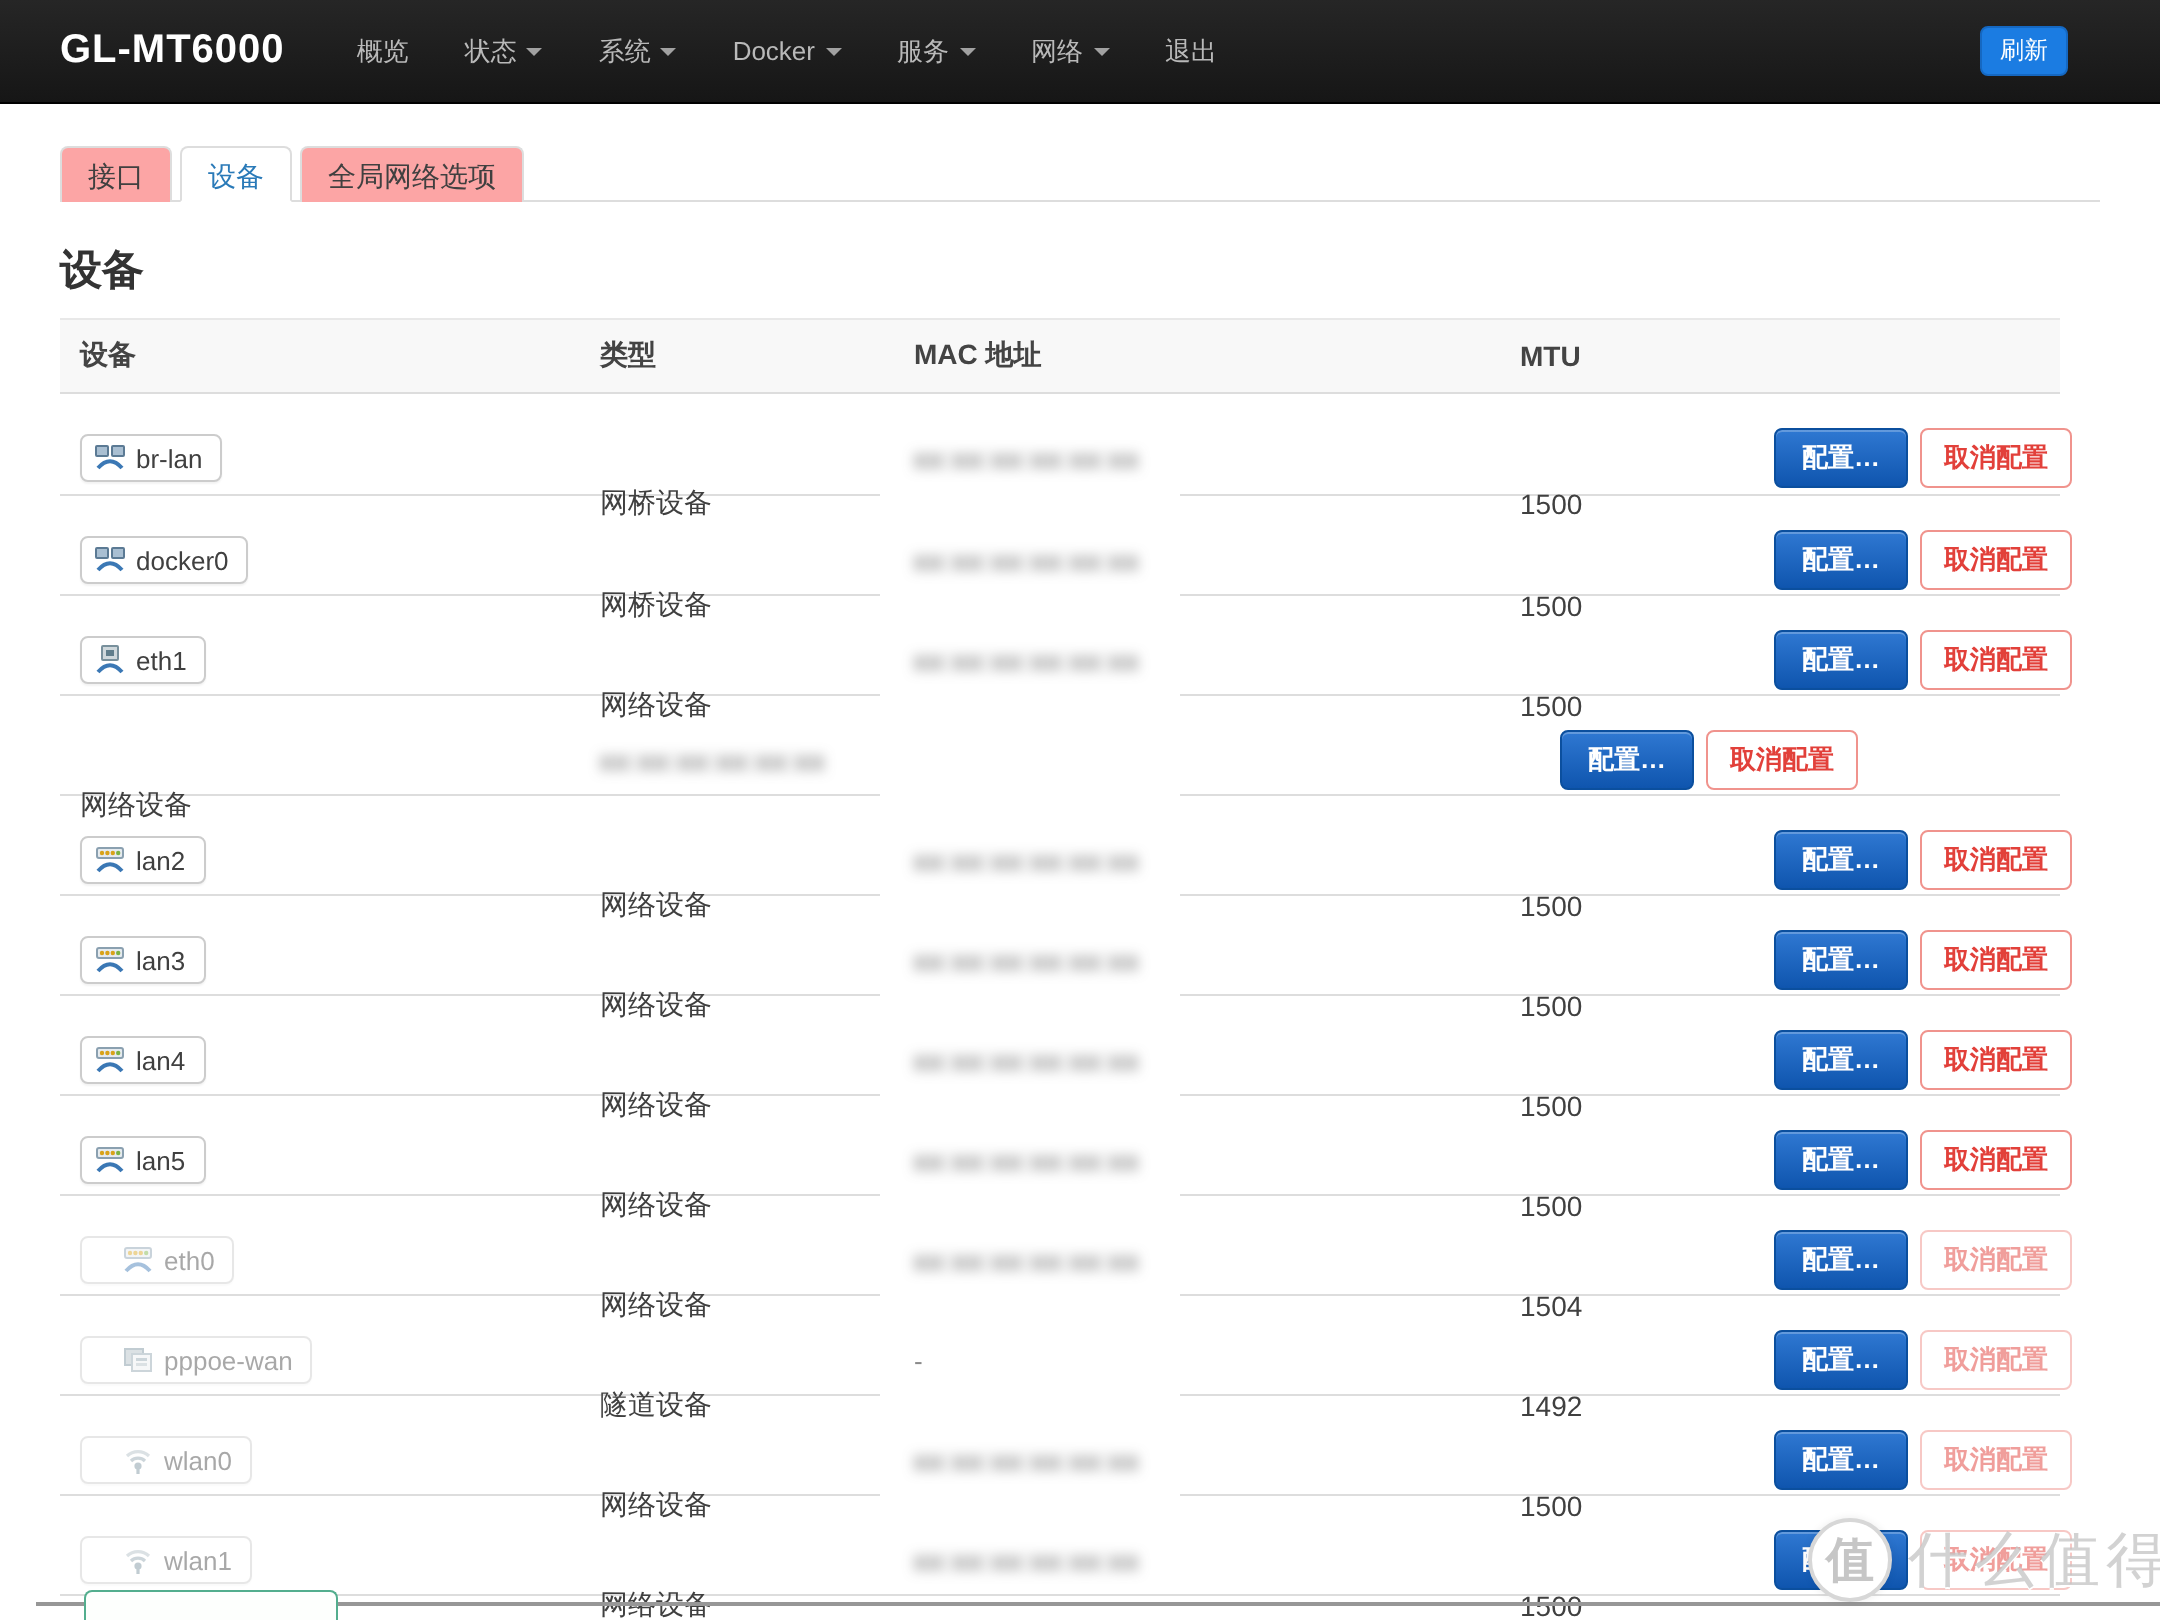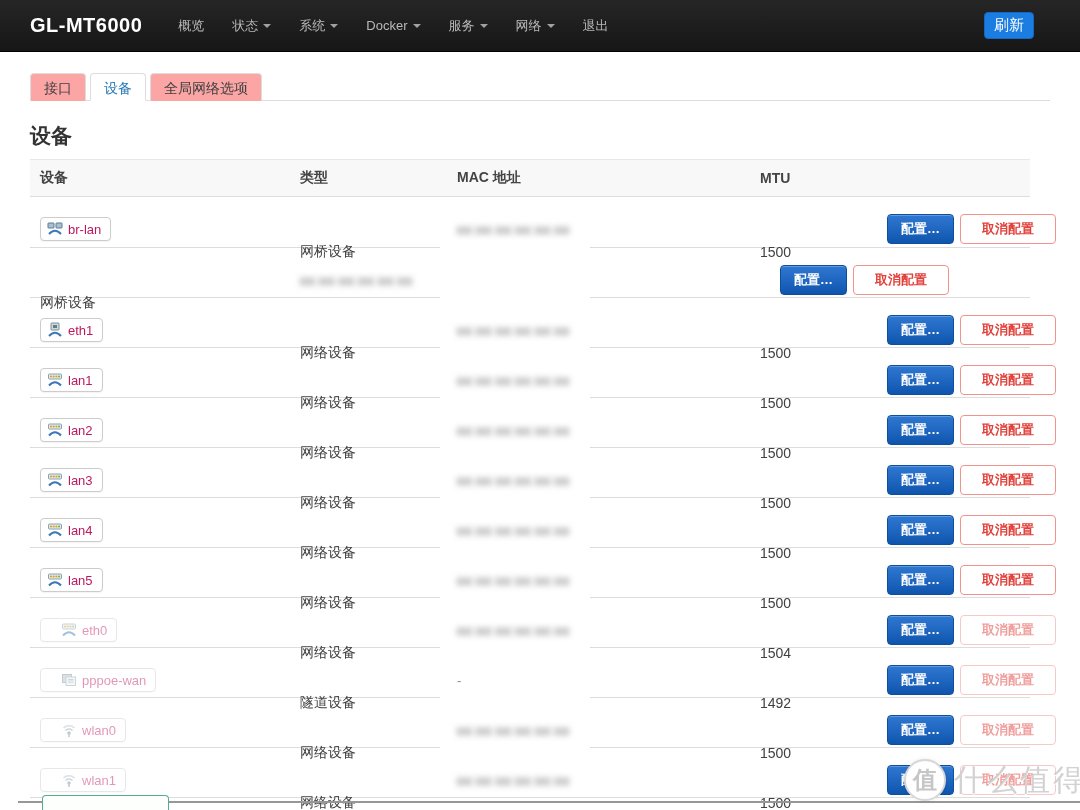--- a/index.html
+++ b/index.html
@@ -25,21 +25,21 @@
     color:#b9b9b9; font-size:13px; padding:0 14px; height:100%;
     display:flex; align-items:center; cursor:pointer; white-space:nowrap;
   }
   .caret {
     display:inline-block; width:0; height:0; margin-left:5px;
     border-left:4px solid transparent; border-right:4px solid transparent;
     border-top:4px solid #b9b9b9; opacity:.85;
   }
   .refresh-btn {
     margin-left:auto;
-    background:#1b7ce2; color:#fff; font-size:15px;
+    background:#1b7ce2; color:#fff; font-size:12px;
     border:1px solid #1568c2; border-radius:4px;
     padding:3px 9px; cursor:pointer; margin-right:32px;
   }
 
   
   .content { padding:0 30px; }
 
   .tabs { display:flex; margin-top:20px; border-bottom:1px solid #ddd; height:29px; }
   .tab {
     font-size:14px; padding:5px 13px; cursor:pointer;
@@ -66,21 +66,21 @@
   }
   .tbody .trow { height:50px; background:#fff; }
   .tbody .trow + .trow { border-top:1px solid #ddd; }
   .tbody { border-bottom:1px solid #ddd; }
   .cell { padding-left:10px; font-size:14px; }
   .c-type, .c-mtu { color:#404040;margin-top:46px; }
 
   .dev-badge {
     display:inline-flex; align-items:center; gap:5px;
     border:1px solid #ccc; border-radius:4px; background:#fff;
-    padding:3px 9px 3px 6px; font-size:13px; color:#be185d;
+    padding:3px 9px 3px 6px; font-size:13px; color:#404040;
     box-shadow:0 1px 1px rgba(0,0,0,.05); cursor:pointer;
   }
   .dev-badge.faded { opacity:.45;padding-left:20px; }
   .dev-icon { width:16px; height:16px; display:inline-block; }
   .dev-icon svg { width:16px; height:16px; display:block; }
 
   .mac { position:relative; z-index:3; font-size:13px; color:#3c3c3c; letter-spacing:1px; white-space:nowrap; }
   .mac.blur { filter:blur(3.2px); }
   .mac.dim { color:#8a8a8a; }
 
@@ -94,21 +94,21 @@
     background:linear-gradient(#2f78d2,#0f55ae);
     border:1px solid #0b4f9e; border-radius:4px;
     color:#fff; font-size:13px; font-weight:bold;
     padding:5px 13px; cursor:pointer;
     box-shadow:inset 0 1px 0 rgba(255,255,255,.25);
     white-space:nowrap;
   }
   .btn-unconfigure {
     background:#fff; border:1px solid #f0938d; border-radius:4px;
     color:#e2403a; font-size:13px; font-weight:bold;
-    padding:5px 21px; cursor:pointer; white-space:nowrap;
+    padding:5px 11px; cursor:pointer; white-space:nowrap;
   }
   .btn-unconfigure.disabled { opacity:.5; cursor:default; }
 
   
   .footer-line {
     position:absolute; left:18px; right:0; top:801px; height:2px;
     background:#979797; z-index:1;
   }
   .add-btn-partial {
     position:absolute; left:42px; top:795px; width:127px; height:20px;
@@ -203,20 +203,32 @@
     <div class="cell c-mac">
       <span class="mac blur">xx:xx:xx:xx:xx:xx</span>
     </div>
     <div class="cell c-mtu">1500</div>
     <div class="cell c-act">
       <button class="btn-configure">配置…</button>
       <button class="btn-unconfigure">取消配置</button>
     </div>
   </div>
         <div class="trow">
+    <div class="cell c-dev">
+      <span class="dev-badge">
+        <span class="dev-icon">
+                <svg viewBox="0 0 16 16">
+                  <rect x="1" y="2" width="6" height="5" rx="0.5" fill="#a9bfd2" stroke="#5b7a94" stroke-width="1"></rect>
+                  <rect x="9" y="2" width="6" height="5" rx="0.5" fill="#a9bfd2" stroke="#5b7a94" stroke-width="1"></rect>
+                  <path d="M2 13 C6 8.5 10 8.5 14 13" stroke="#3b78b5" fill="none" stroke-width="2"></path>
+                </svg>
+              </span>
+        <span class="dev-name">docker0</span>
+      </span>
+    </div>
     <div class="cell c-type">网桥设备</div>
     <div class="cell c-mac">
       <span class="mac blur">xx:xx:xx:xx:xx:xx</span>
     </div>
     <div class="cell c-mtu">1500</div>
     <div class="cell c-act">
       <button class="btn-configure">配置…</button>
       <button class="btn-unconfigure">取消配置</button>
     </div>
   </div>
@@ -226,20 +238,31 @@
         <span class="dev-icon">
                 <svg viewBox="0 0 16 16">
                   <rect x="4" y="1" width="8" height="7" rx="0.5" fill="#cfd8dc" stroke="#78909c" stroke-width="1"></rect>
                   <rect x="6" y="3" width="4" height="3" fill="#607d8b"></rect>
                   <path d="M2 14 C6 9.5 10 9.5 14 14" stroke="#3b78b5" fill="none" stroke-width="2"></path>
                 </svg>
               </span>
         <span class="dev-name">eth1</span>
       </span>
     </div>
+    <div class="cell c-type">网络设备</div>
+    <div class="cell c-mac">
+      <span class="mac blur">xx:xx:xx:xx:xx:xx</span>
+    </div>
+    <div class="cell c-mtu">1500</div>
+    <div class="cell c-act">
+      <button class="btn-configure">配置…</button>
+      <button class="btn-unconfigure">取消配置</button>
+    </div>
+  </div>
+        <div class="trow">
     <div class="cell c-type">网络设备</div>
     <div class="cell c-mac">
       <span class="mac blur">xx:xx:xx:xx:xx:xx</span>
     </div>
     <div class="cell c-mtu">1500</div>
     <div class="cell c-act">
       <button class="btn-configure">配置…</button>
       <button class="btn-unconfigure">取消配置</button>
     </div>
   </div>
@@ -249,21 +272,21 @@
         <span class="dev-icon">
                 <svg viewBox="0 0 16 16">
                   <rect x="1.5" y="2" width="13" height="5" rx="1" fill="#e6ebef" stroke="#8aa0b0" stroke-width="1"></rect>
                   <circle cx="4" cy="4.5" r="1.1" fill="#d9a31a"></circle>
                   <circle cx="6.7" cy="4.5" r="1.1" fill="#d9a31a"></circle>
                   <circle cx="9.4" cy="4.5" r="1.1" fill="#d9a31a"></circle>
                   <circle cx="12.1" cy="4.5" r="1.1" fill="#7cb342"></circle>
                   <path d="M2 13.5 C6 9 10 9 14 13.5" stroke="#3b78b5" fill="none" stroke-width="2"></path>
                 </svg>
               </span>
-        <span class="dev-name">lan1</span>
+        <span class="dev-name">lan2</span>
       </span>
     </div>
     <div class="cell c-type">网络设备</div>
     <div class="cell c-mac">
       <span class="mac blur">xx:xx:xx:xx:xx:xx</span>
     </div>
     <div class="cell c-mtu">1500</div>
     <div class="cell c-act">
       <button class="btn-configure">配置…</button>
       <button class="btn-unconfigure">取消配置</button>
@@ -275,21 +298,21 @@
         <span class="dev-icon">
                 <svg viewBox="0 0 16 16">
                   <rect x="1.5" y="2" width="13" height="5" rx="1" fill="#e6ebef" stroke="#8aa0b0" stroke-width="1"></rect>
                   <circle cx="4" cy="4.5" r="1.1" fill="#d9a31a"></circle>
                   <circle cx="6.7" cy="4.5" r="1.1" fill="#d9a31a"></circle>
                   <circle cx="9.4" cy="4.5" r="1.1" fill="#d9a31a"></circle>
                   <circle cx="12.1" cy="4.5" r="1.1" fill="#7cb342"></circle>
                   <path d="M2 13.5 C6 9 10 9 14 13.5" stroke="#3b78b5" fill="none" stroke-width="2"></path>
                 </svg>
               </span>
-        <span class="dev-name">lan2</span>
+        <span class="dev-name">lan3</span>
       </span>
     </div>
     <div class="cell c-type">网络设备</div>
     <div class="cell c-mac">
       <span class="mac blur">xx:xx:xx:xx:xx:xx</span>
     </div>
     <div class="cell c-mtu">1500</div>
     <div class="cell c-act">
       <button class="btn-configure">配置…</button>
       <button class="btn-unconfigure">取消配置</button>
@@ -301,21 +324,21 @@
         <span class="dev-icon">
                 <svg viewBox="0 0 16 16">
                   <rect x="1.5" y="2" width="13" height="5" rx="1" fill="#e6ebef" stroke="#8aa0b0" stroke-width="1"></rect>
                   <circle cx="4" cy="4.5" r="1.1" fill="#d9a31a"></circle>
                   <circle cx="6.7" cy="4.5" r="1.1" fill="#d9a31a"></circle>
                   <circle cx="9.4" cy="4.5" r="1.1" fill="#d9a31a"></circle>
                   <circle cx="12.1" cy="4.5" r="1.1" fill="#7cb342"></circle>
                   <path d="M2 13.5 C6 9 10 9 14 13.5" stroke="#3b78b5" fill="none" stroke-width="2"></path>
                 </svg>
               </span>
-        <span class="dev-name">lan3</span>
+        <span class="dev-name">lan4</span>
       </span>
     </div>
     <div class="cell c-type">网络设备</div>
     <div class="cell c-mac">
       <span class="mac blur">xx:xx:xx:xx:xx:xx</span>
     </div>
     <div class="cell c-mtu">1500</div>
     <div class="cell c-act">
       <button class="btn-configure">配置…</button>
       <button class="btn-unconfigure">取消配置</button>
@@ -327,72 +350,46 @@
         <span class="dev-icon">
                 <svg viewBox="0 0 16 16">
                   <rect x="1.5" y="2" width="13" height="5" rx="1" fill="#e6ebef" stroke="#8aa0b0" stroke-width="1"></rect>
                   <circle cx="4" cy="4.5" r="1.1" fill="#d9a31a"></circle>
                   <circle cx="6.7" cy="4.5" r="1.1" fill="#d9a31a"></circle>
                   <circle cx="9.4" cy="4.5" r="1.1" fill="#d9a31a"></circle>
                   <circle cx="12.1" cy="4.5" r="1.1" fill="#7cb342"></circle>
                   <path d="M2 13.5 C6 9 10 9 14 13.5" stroke="#3b78b5" fill="none" stroke-width="2"></path>
                 </svg>
               </span>
-        <span class="dev-name">lan4</span>
-      </span>
-    </div>
-    <div class="cell c-type">网络设备</div>
-    <div class="cell c-mac">
-      <span class="mac blur">xx:xx:xx:xx:xx:xx</span>
-    </div>
-    <div class="cell c-mtu">1500</div>
-    <div class="cell c-act">
-      <button class="btn-configure">配置…</button>
-      <button class="btn-unconfigure">取消配置</button>
-    </div>
-  </div>
-        <div class="trow">
-    <div class="cell c-dev">
-      <span class="dev-badge">
+        <span class="dev-name">lan5</span>
+      </span>
+    </div>
+    <div class="cell c-type">网络设备</div>
+    <div class="cell c-mac">
+      <span class="mac blur">xx:xx:xx:xx:xx:xx</span>
+    </div>
+    <div class="cell c-mtu">1500</div>
+    <div class="cell c-act">
+      <button class="btn-configure">配置…</button>
+      <button class="btn-unconfigure">取消配置</button>
+    </div>
+  </div>
+        <div class="trow">
+    <div class="cell c-dev">
+      <span class="dev-badge faded">
         <span class="dev-icon">
                 <svg viewBox="0 0 16 16">
                   <rect x="1.5" y="2" width="13" height="5" rx="1" fill="#e6ebef" stroke="#8aa0b0" stroke-width="1"></rect>
                   <circle cx="4" cy="4.5" r="1.1" fill="#d9a31a"></circle>
                   <circle cx="6.7" cy="4.5" r="1.1" fill="#d9a31a"></circle>
                   <circle cx="9.4" cy="4.5" r="1.1" fill="#d9a31a"></circle>
                   <circle cx="12.1" cy="4.5" r="1.1" fill="#7cb342"></circle>
                   <path d="M2 13.5 C6 9 10 9 14 13.5" stroke="#3b78b5" fill="none" stroke-width="2"></path>
                 </svg>
               </span>
-        <span class="dev-name">lan5</span>
-      </span>
-    </div>
-    <div class="cell c-type">网络设备</div>
-    <div class="cell c-mac">
-      <span class="mac blur">xx:xx:xx:xx:xx:xx</span>
-    </div>
-    <div class="cell c-mtu">1500</div>
-    <div class="cell c-act">
-      <button class="btn-configure">配置…</button>
-      <button class="btn-unconfigure">取消配置</button>
-    </div>
-  </div>
-        <div class="trow">
-    <div class="cell c-dev">
-      <span class="dev-badge faded">
-        <span class="dev-icon">
-                <svg viewBox="0 0 16 16">
-                  <rect x="1.5" y="2" width="13" height="5" rx="1" fill="#e6ebef" stroke="#8aa0b0" stroke-width="1"></rect>
-                  <circle cx="4" cy="4.5" r="1.1" fill="#d9a31a"></circle>
-                  <circle cx="6.7" cy="4.5" r="1.1" fill="#d9a31a"></circle>
-                  <circle cx="9.4" cy="4.5" r="1.1" fill="#d9a31a"></circle>
-                  <circle cx="12.1" cy="4.5" r="1.1" fill="#7cb342"></circle>
-                  <path d="M2 13.5 C6 9 10 9 14 13.5" stroke="#3b78b5" fill="none" stroke-width="2"></path>
-                </svg>
-              </span>
         <span class="dev-name">eth0</span>
       </span>
     </div>
     <div class="cell c-type">网络设备</div>
     <div class="cell c-mac">
       <span class="mac blur">xx:xx:xx:xx:xx:xx</span>
     </div>
     <div class="cell c-mtu">1504</div>
     <div class="cell c-act">
       <button class="btn-configure">配置…</button>

